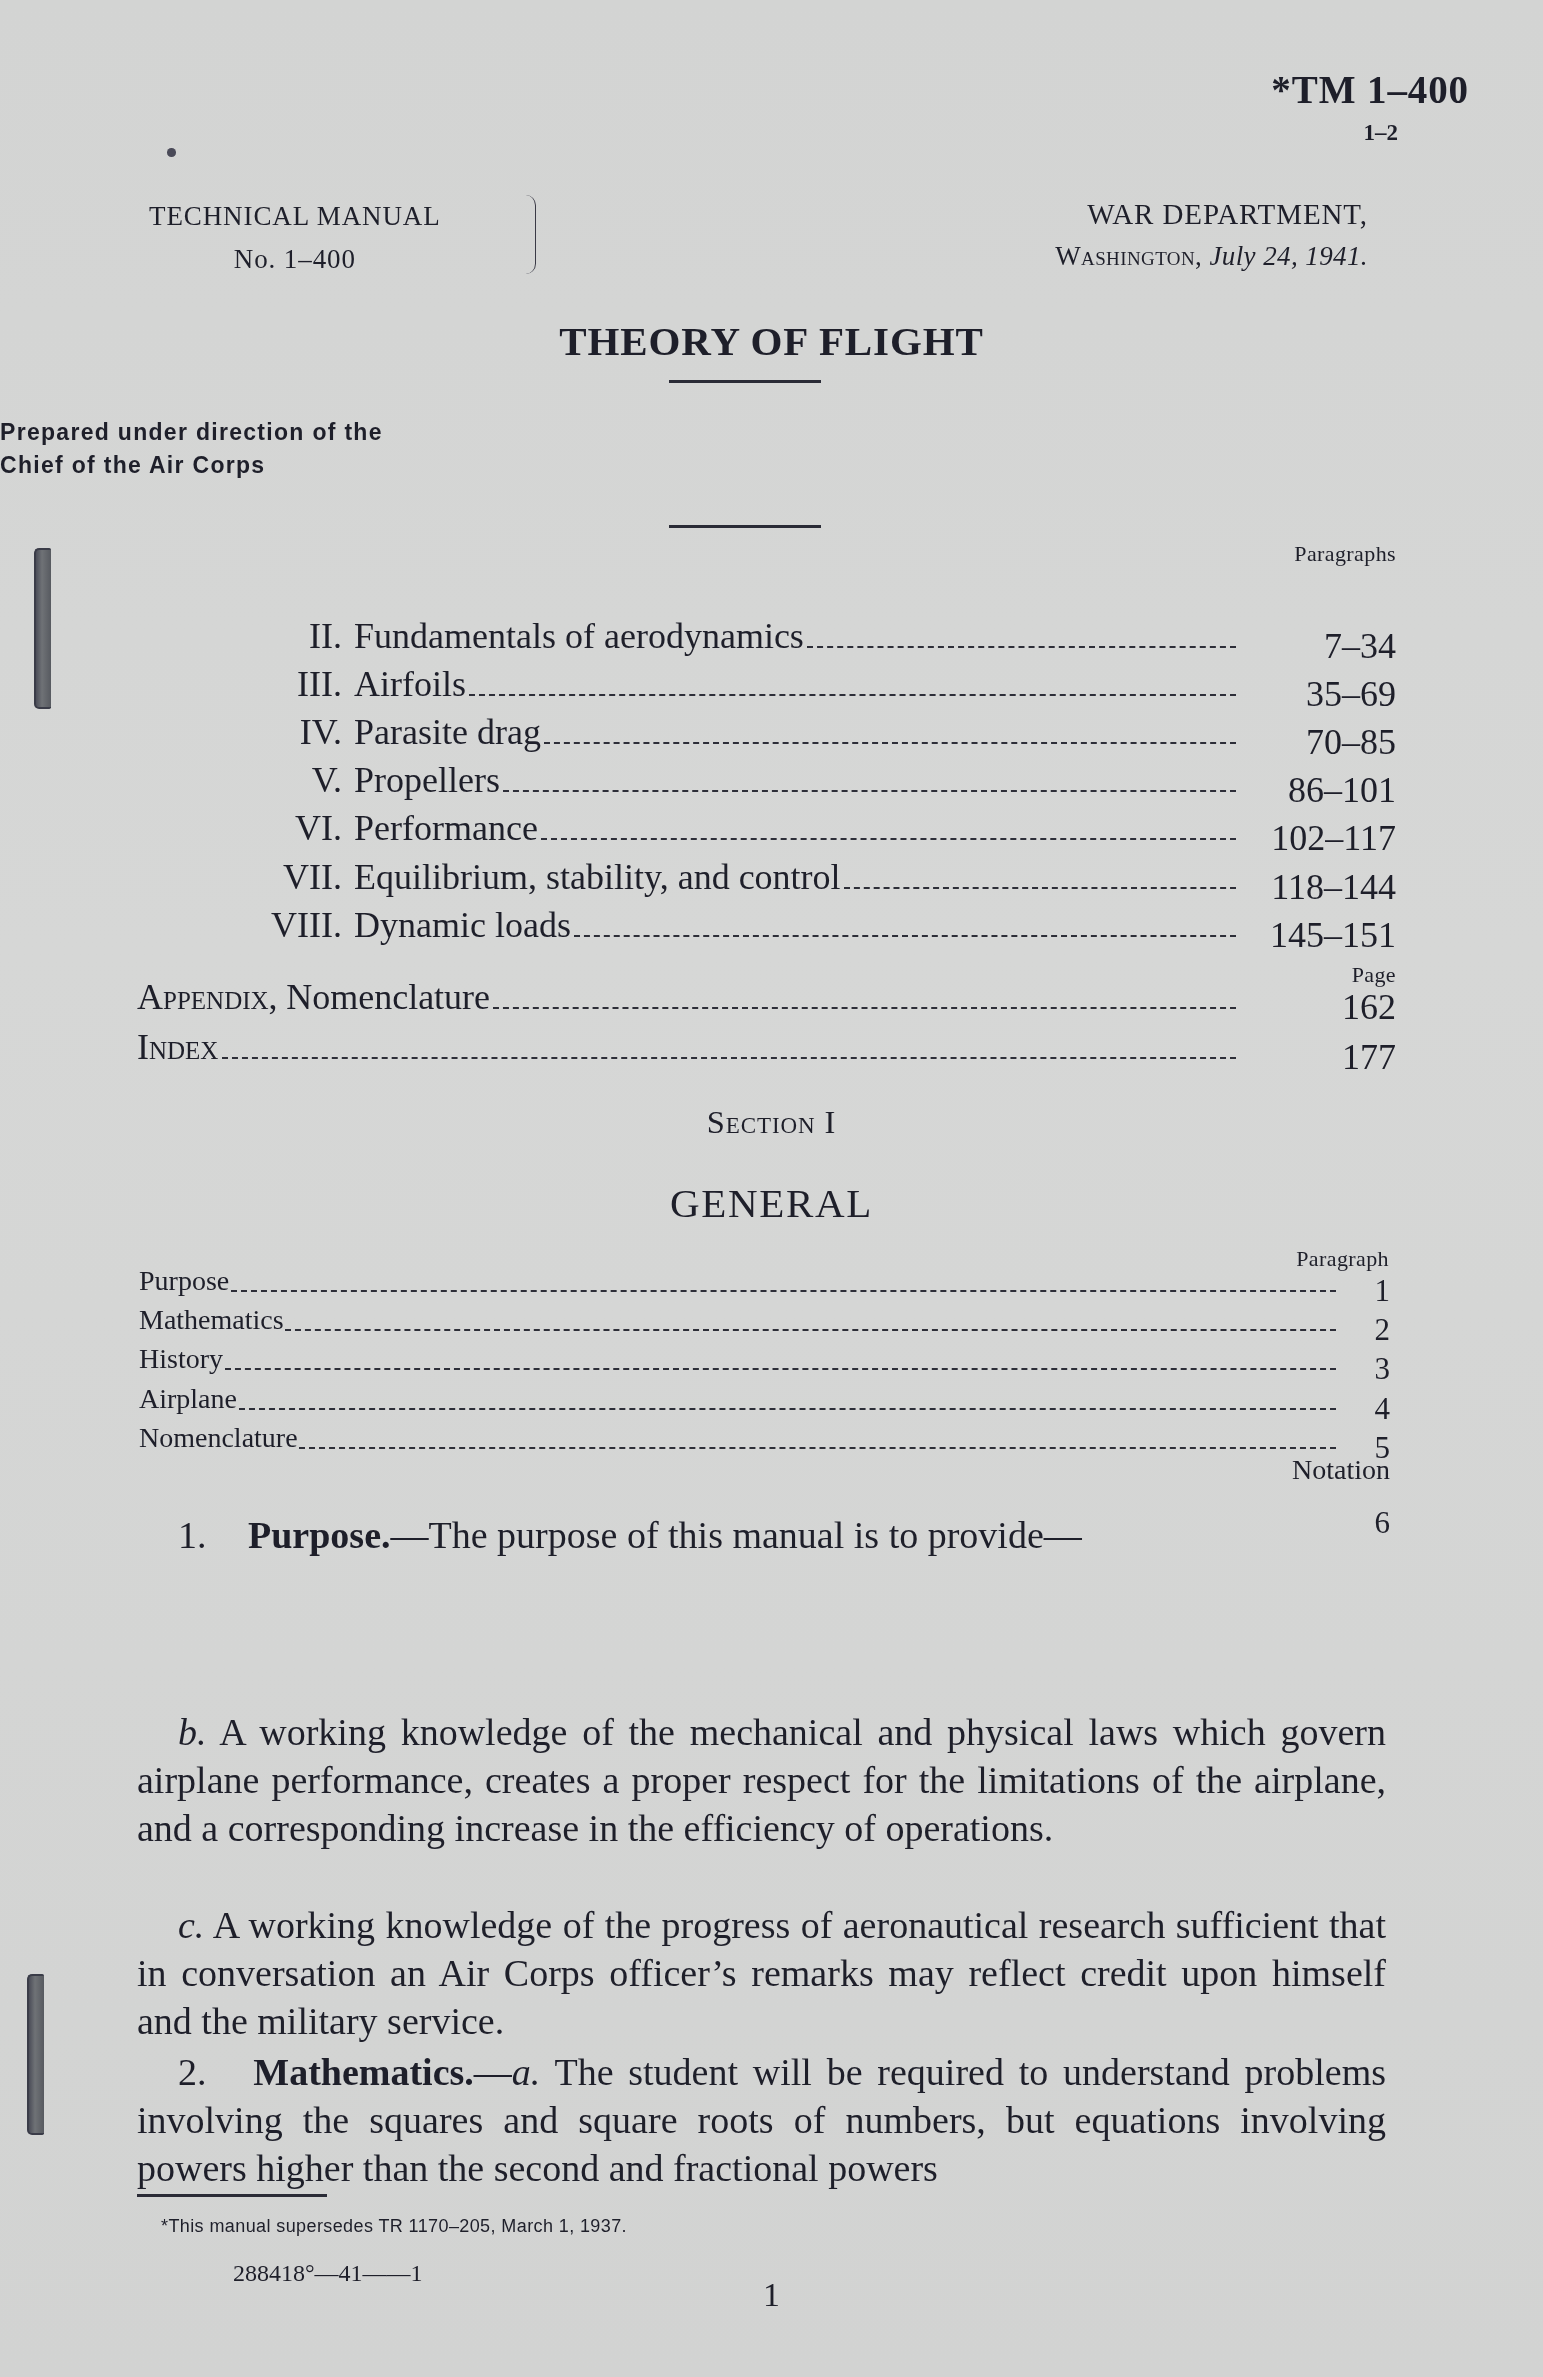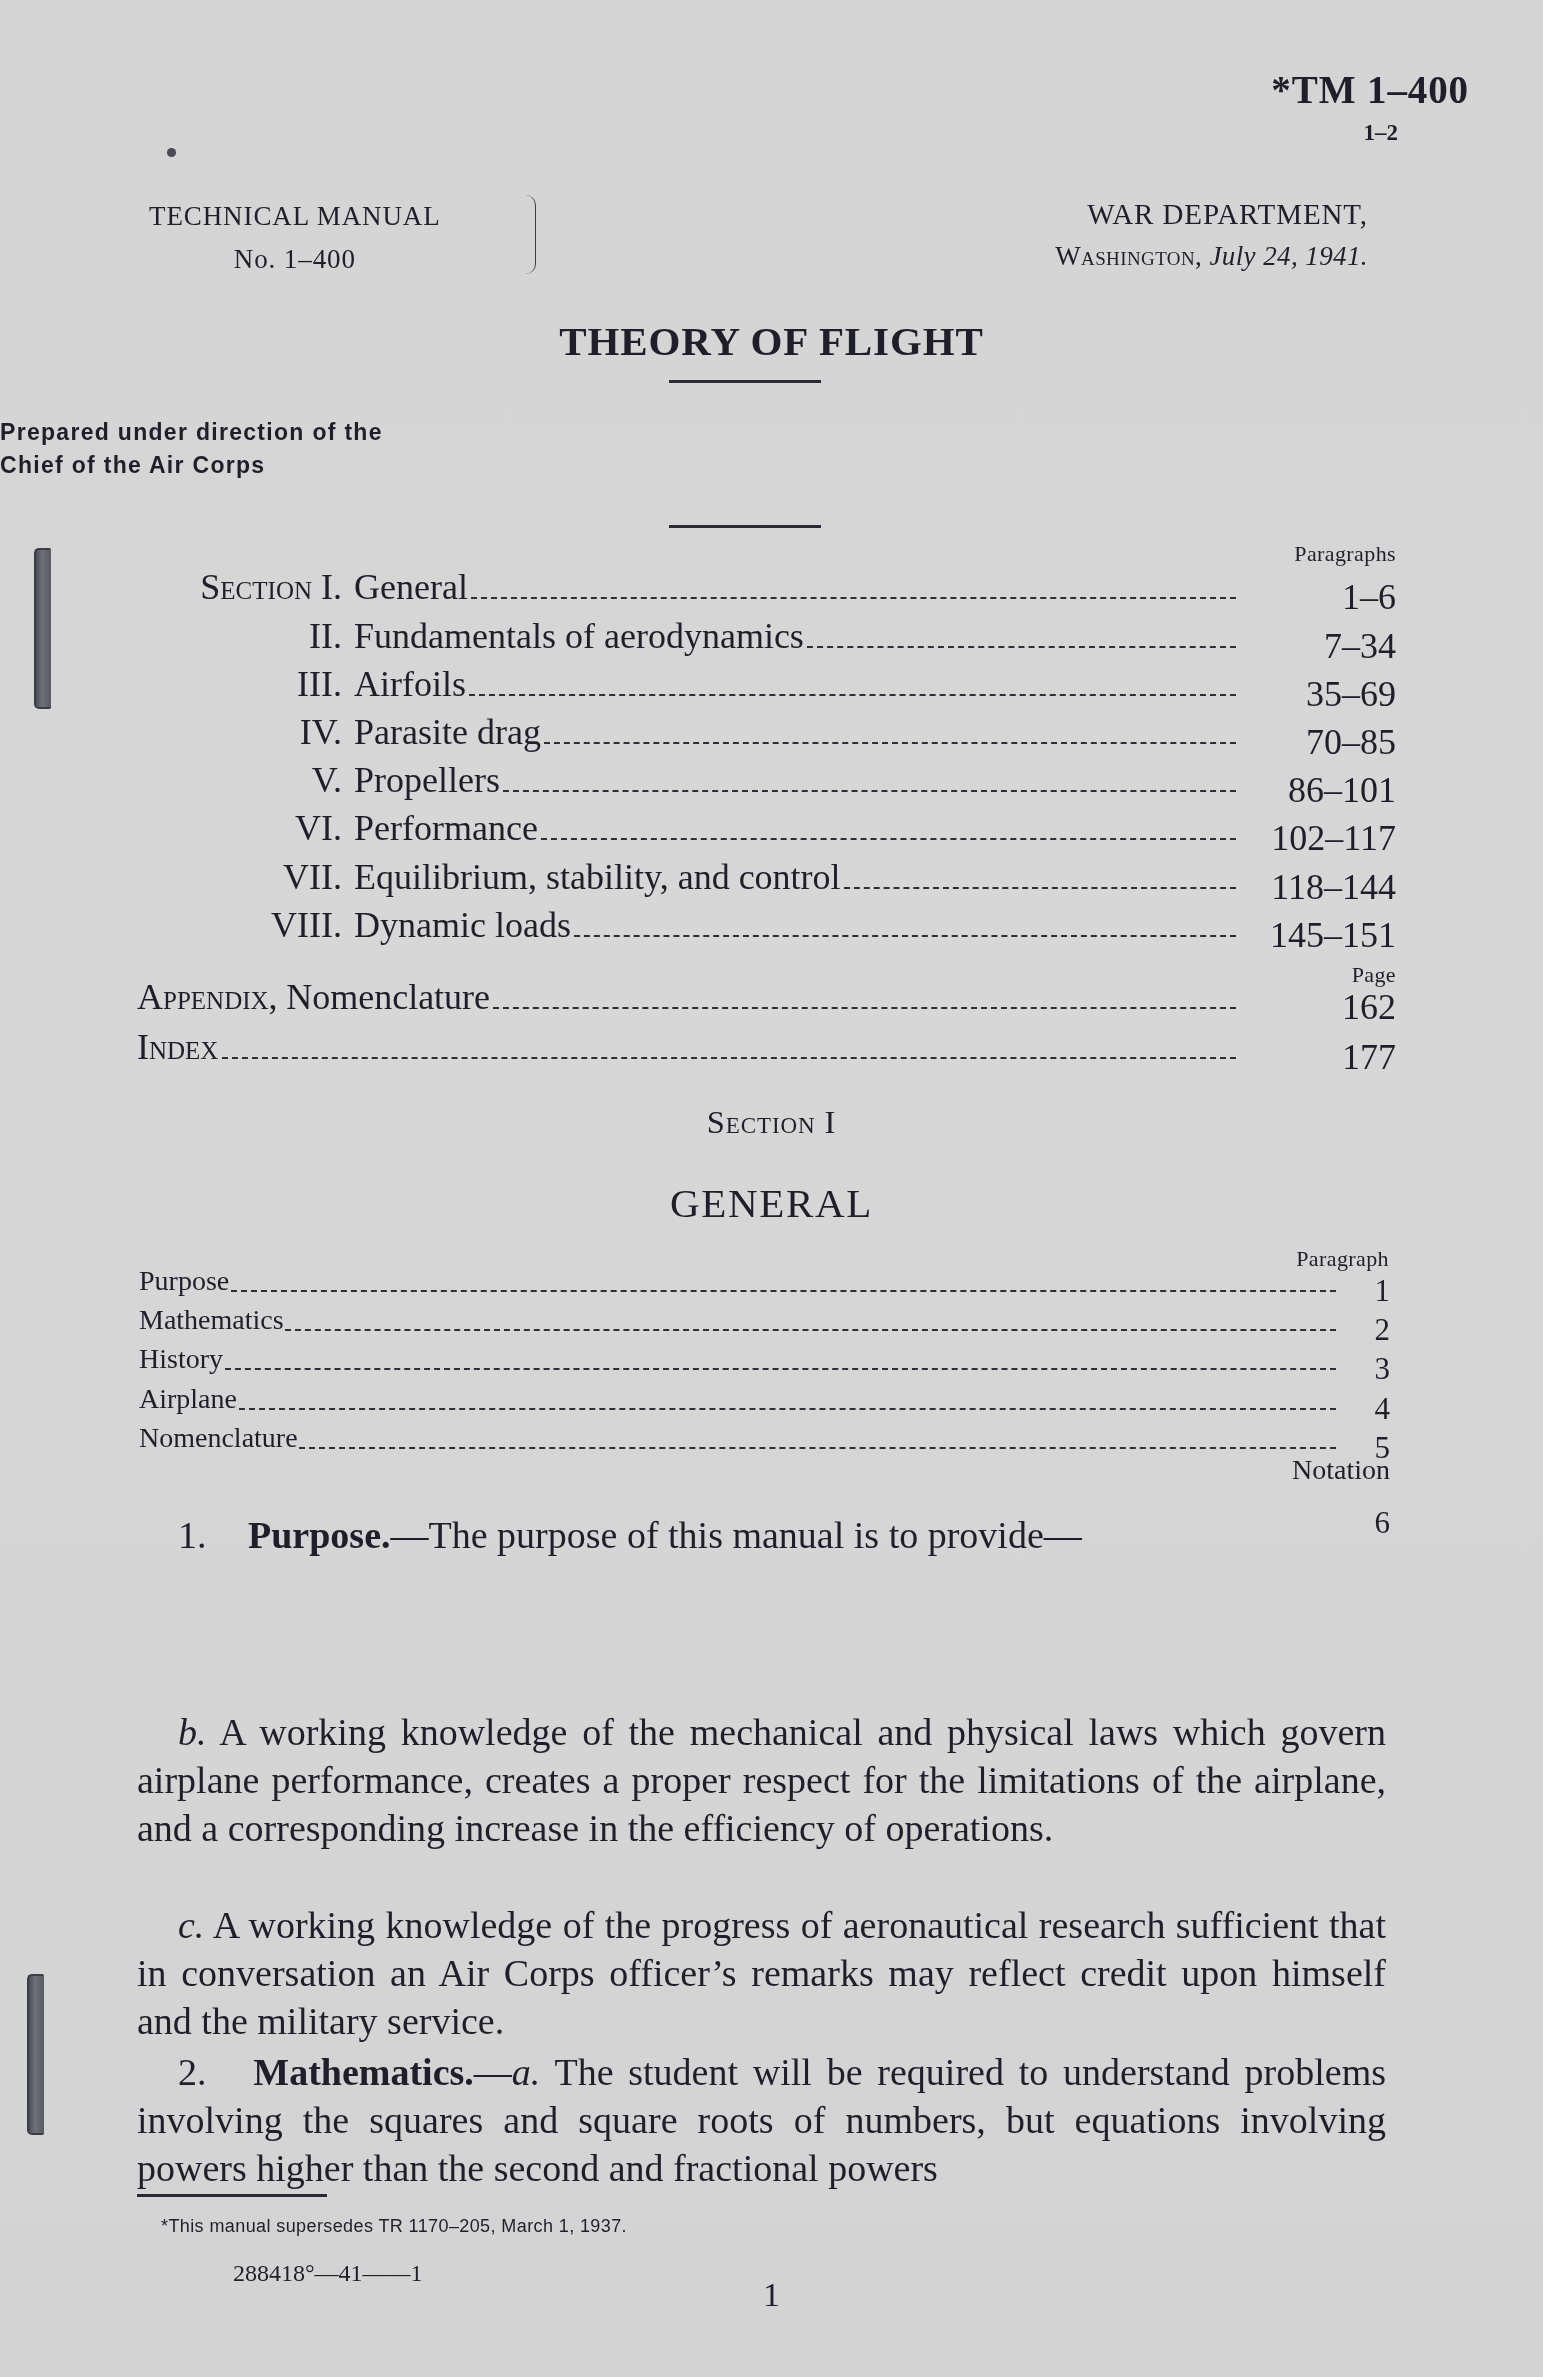--- a/index.html
+++ b/index.html
@@ -229,26 +229,20 @@
   <div class="rule" style="left:669px; top:380px; width:152px;"></div>
 
   <div class="abs prepared">
     <div>Prepared under direction of the</div>
     <div>Chief of the Air Corps</div>
   </div>
   <div class="rule" style="left:669px; top:525px; width:152px;"></div>
 
   <div class="col-label" style="top:541px;">Paragraphs</div>
 
-  <div class="toc-row" style="top:560px;">
-    <span class="toc-num" style="width:205px;"><span class="sc">Section</span> <span>I.</span></span>
-    <span class="toc-title">General</span>
-    <span class="leader"></span>
-    <span class="toc-range">1–6</span>
-  </div>
   <div class="toc-row" style="top:609px;">
     <span class="toc-num" style="width:205px;">II.</span>
     <span class="toc-title">Fundamentals of aerodynamics</span>
     <span class="leader"></span>
     <span class="toc-range">7–34</span>
   </div>
   <div class="toc-row" style="top:657px;">
     <span class="toc-num" style="width:205px;">III.</span>
     <span class="toc-title">Airfoils</span>
     <span class="leader"></span>

